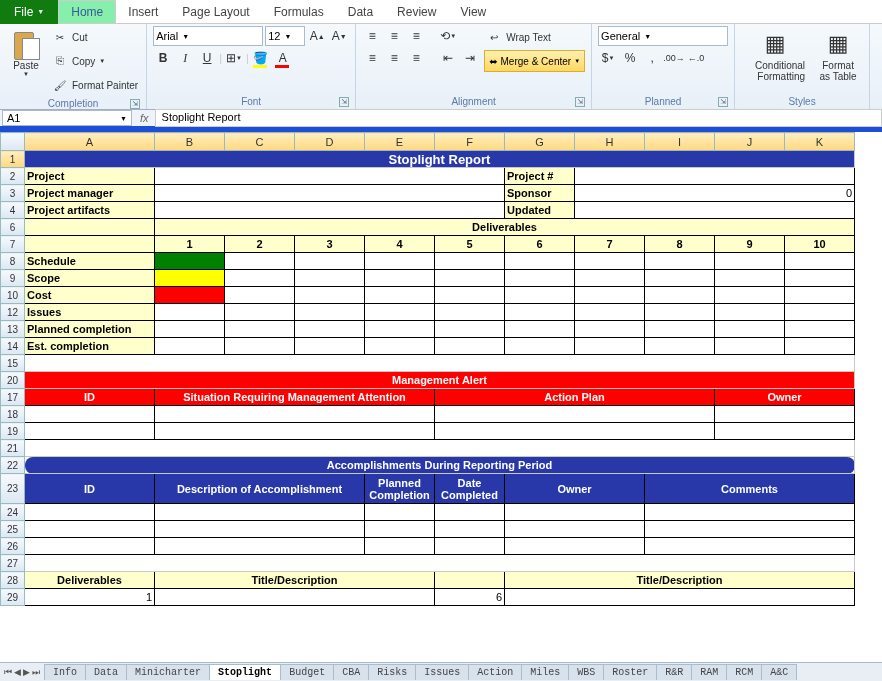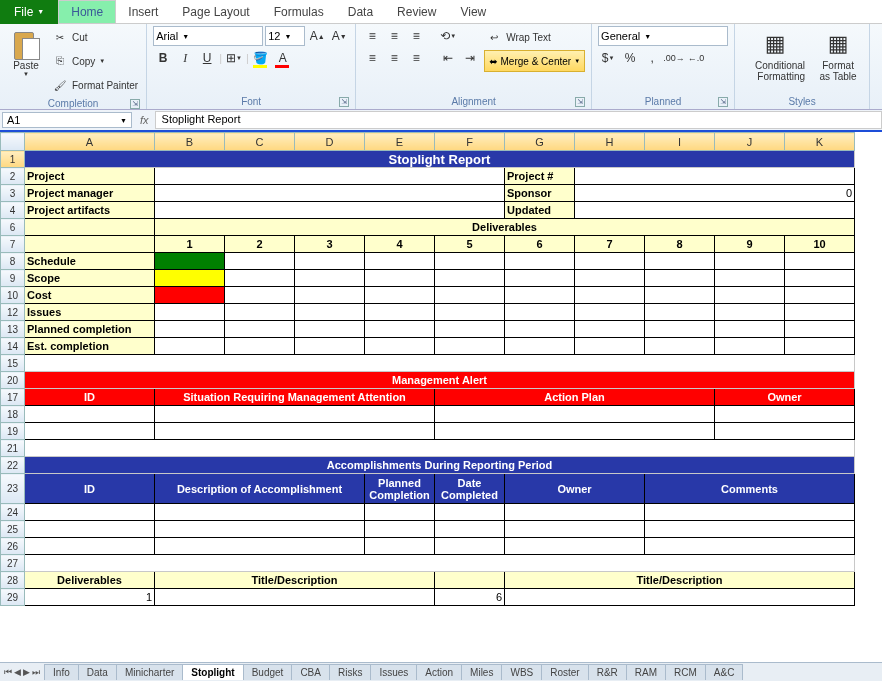--- a/index.html
+++ b/index.html
@@ -29,21 +29,21 @@
 .combo .dd { margin-left: 4px; font-size: 7px; }
 .btnrow { display: flex; gap: 2px; align-items: center; }
 .rbtn { width: 20px; height: 20px; display: flex; align-items: center; justify-content: center; cursor: pointer; font-size: 12px; color: #333; }
 .rbtn.bold { font-weight: bold; }
 .rbtn.italic { font-style: italic; font-family: serif; }
 .rbtn.underline { text-decoration: underline; }
 
 .merge-btn { background: linear-gradient(#fff0b0, #ffd860); border: 1px solid #d8b030; padding: 2px 4px; display: flex; align-items: center; gap: 3px; font-size: 10px; height: 22px; }
 
 
-.formula-row { display: flex; align-items: center; border-bottom: 2px solid #1d4ed8; height: 22px; background: #eef3f9; }
+.formula-row { display: flex; align-items: center; border-bottom: 6px solid #1d4ed8; height: 22px; background: #eef3f9; }
 .namebox { width: 130px; border: 1px solid #abc; background: #fff; margin: 0 2px; padding: 1px 4px; display: flex; justify-content: space-between; align-items: center; font-size: 11px; }
 .fx-label { font-style: italic; color: #666; padding: 0 6px; }
 .formula-input { flex: 1; background: #fff; border: 1px solid #ccc; padding: 1px 6px; font-size: 11px; height: 18px; }
 
 
 .sheet-area { position: relative; height: 530px; overflow: hidden; }
 .grid { border-collapse: collapse; table-layout: fixed; }
 .grid th { background: linear-gradient(#f6f9fd, #dce8f4); border: 1px solid #9bb; font-size: 11px; font-weight: normal; color: #333; }
 .grid th.col { height: 18px; }
 .grid th.row { width: 24px; text-align: center; font-size: 10px; }
@@ -54,29 +54,29 @@
 .title-row td.content { background: #2838a8; color: #fff; font-weight: bold; text-align: center; font-size: 13px; }
 .hdr-yellow { background: #ffffcc; font-weight: bold; border: 1px solid #000 !important; }
 .cell-b { border: 1px solid #000 !important; }
 .num-hdr { background: #ffffcc; font-weight: bold; text-align: center; border: 1px solid #000 !important; }
 .row-label { background: #ffffcc; font-weight: bold; border: 1px solid #000 !important; }
 .green { background: #008000; }
 .yellow { background: #ffff00; }
 .red { background: #ff0000; }
 .alert-title td.content { background: #ff0000; color: #fff; font-weight: bold; text-align: center; }
 .alert-hdr { background: #ff0000; color: #fff; font-weight: bold; text-align: center; border: 1px solid #000 !important; }
-.accomp-title td.content { background: #2838a8; color: #fff; font-weight: bold; text-align: center; }
+.accomp-title td.content { background: #2838a8; color: #fff; font-weight: bold; text-align: center; border-radius: 8px; }
 .accomp-hdr { background: #2838a8; color: #fff; font-weight: bold; text-align: center; border: 1px solid #000 !important; font-size: 10px; }
 .deliv-label { background: #ffffcc; font-weight: bold; text-align: center; border: 1px solid #000 !important; }
 
 
 .sheet-tabs { display: flex; align-items: center; background: #e8eef4; border-top: 1px solid #abc; height: 19px; font-size: 10px; }
 .nav-btns { display: flex; padding: 0 4px; gap: 2px; }
 .nav-btns span { cursor: pointer; font-size: 9px; color: #555; }
-.sheet-tab { padding: 2px 8px; background: #d8e2ec; border: 1px solid #abc; border-bottom: none; margin-right: -1px; cursor: pointer; color: #444; }
+.sheet-tab { padding: 2px 8px; background: #d8e2ec; border: 1px solid #abc; border-bottom: none; margin-right: -1px; cursor: pointer; color: #444; font-family: Liberation Mono, monospace; }
 .sheet-tab.active { background: #fff; font-weight: bold; color: #000; }
 
 .paste-icon { width: 28px; height: 32px; position: relative; }
 .paste-icon::before { content: ''; position: absolute; left: 2px; top: 4px; width: 18px; height: 26px; background: #d9a84e; border: 1px solid #888; border-radius: 2px; }
 .paste-icon::after { content: ''; position: absolute; left: 10px; top: 10px; width: 16px; height: 20px; background: #fff; border: 1px solid #888; }
 </style>
 </head>
 <body>
 
 <div class="ribbon-tabs">

